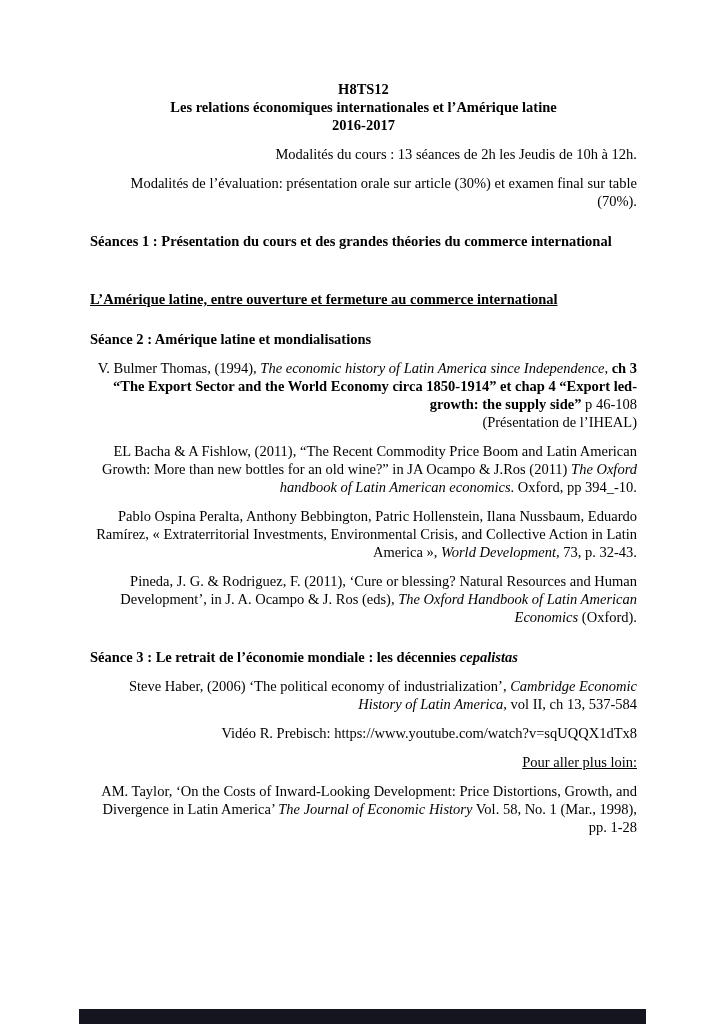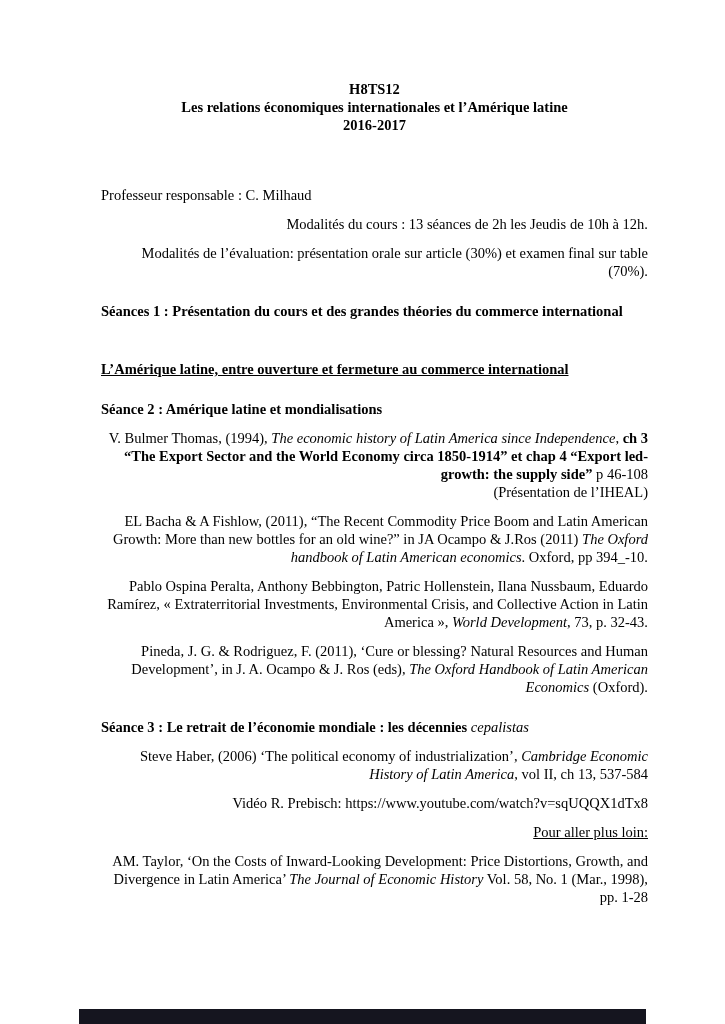--- a/index.html
+++ b/index.html
@@ -10,21 +10,21 @@
   }
   body {
     font-family: "Liberation Serif", "DejaVu Serif", serif;
     color: #000000;
     font-size: 14.5px;
     line-height: 18px;
     position: relative;
   }
   .doc {
     position: absolute;
-    left: 101px;
+    left: 90px;
     top: 80px;
     width: 547px;
   }
   p { margin: 0; }
   .center-bold { text-align: center; font-weight: bold; }
   .para { text-align: justify; }
   .heading { font-weight: bold; }
   .heading-underline { font-weight: bold; text-decoration: underline; }
   .underline { text-decoration: underline; }
   .mt-sm { margin-top: 11px; text-align: right; }
@@ -42,41 +42,40 @@
 </style>
 </head>
 <body>
 
 <div class="doc">
 
   <p class="center-bold">H8TS12</p>
   <p class="center-bold">Les relations économiques internationales et l’Amérique latine</p>
   <p class="center-bold">2016-2017</p>
 
-  <p class="mt-xl">Professeur responsable : C. Milhaud</p>
 
   <p class="mt-sm">Modalités du cours : 13 séances de 2h les Jeudis de 10h à 12h.</p>
 
   <p class="mt-sm">Modalités de l’évaluation: présentation orale sur article (30%) et examen final sur table (70%).</p>
 
   <p class="heading mt-md">Séances 1 : Présentation du cours et des grandes théories du commerce international</p>
 
   <p class="heading-underline mt-lg">L’Amérique latine, entre ouverture et fermeture au commerce international</p>
 
   <p class="heading mt-md">Séance 2 : Amérique latine et mondialisations</p>
 
   <p class="para mt-sm"><span>V.  Bulmer Thomas, (1994), </span><span style="font-style: italic;">The economic history of Latin America since Independence</span><span>, </span><span style="font-weight: bold;">ch 3 “The Export Sector and the World Economy circa 1850-1914” et chap 4 “Export led-growth: the supply side”</span><span> p 46-108</span><br><span>(Présentation de l’IHEAL)</span></p>
 
   <p class="para mt-sm"><span>EL Bacha &amp; A Fishlow, (2011), “The Recent Commodity Price Boom and Latin American Growth: More than new bottles for an old wine?” in JA Ocampo &amp; J.Ros (2011) </span><span style="font-style: italic;">The Oxford handbook of Latin American economics</span><span>. Oxford, pp 394_-10.</span></p>
 
   <p class="para mt-sm"><span>Pablo Ospina Peralta, Anthony Bebbington, Patric Hollenstein, Ilana Nussbaum, Eduardo Ramírez, « Extraterritorial Investments, Environmental Crisis, and Collective Action in Latin America », </span><span style="font-style: italic;">World Development</span><span>, 73, p. 32-43.</span></p>
 
   <p class="para mt-sm"><span>Pineda, J. G. &amp; Rodriguez, F. (2011), ‘Cure or blessing? Natural Resources and Human Development’, in J. A. Ocampo &amp; J. Ros (eds), </span><span style="font-style: italic;">The Oxford Handbook of Latin American Economics</span><span> (Oxford).</span></p>
 
-  <p class="heading mt-md"><span style="font-weight: bold;">Séance 3 : Le retrait de l’économie mondiale : les décennies </span><span style="font-style: italic; font-weight: normal;">cepalistas</span></p>
+  <p class="heading mt-md"><span style="font-weight: bold;">Séance 3 : Le retrait de l’économie mondiale : les décennies </span><span style="font-style: italic; font-weight: bold;">cepalistas</span></p>
 
   <p class="para mt-sm"><span>Steve Haber, (2006) ‘The political economy of industrialization’, </span><span style="font-style: italic;">Cambridge Economic History of Latin America</span><span>, vol II, ch 13, 537-584</span></p>
 
 
   <p class="mt-sm"><span>Vidéo R. Prebisch: </span><span>https://www.youtube.com/watch?v=sqUQQX1dTx8</span></p>
 
   <p class="underline mt-sm">Pour aller plus loin:</p>
 
   <p class="para mt-sm"><span>AM. Taylor, ‘On the Costs of Inward-Looking Development: Price Distortions, Growth, and Divergence in Latin America’ </span><span style="font-style: italic;">The Journal of Economic History</span><span> Vol. 58, No. 1 (Mar., 1998), pp. 1-28</span></p>
 

